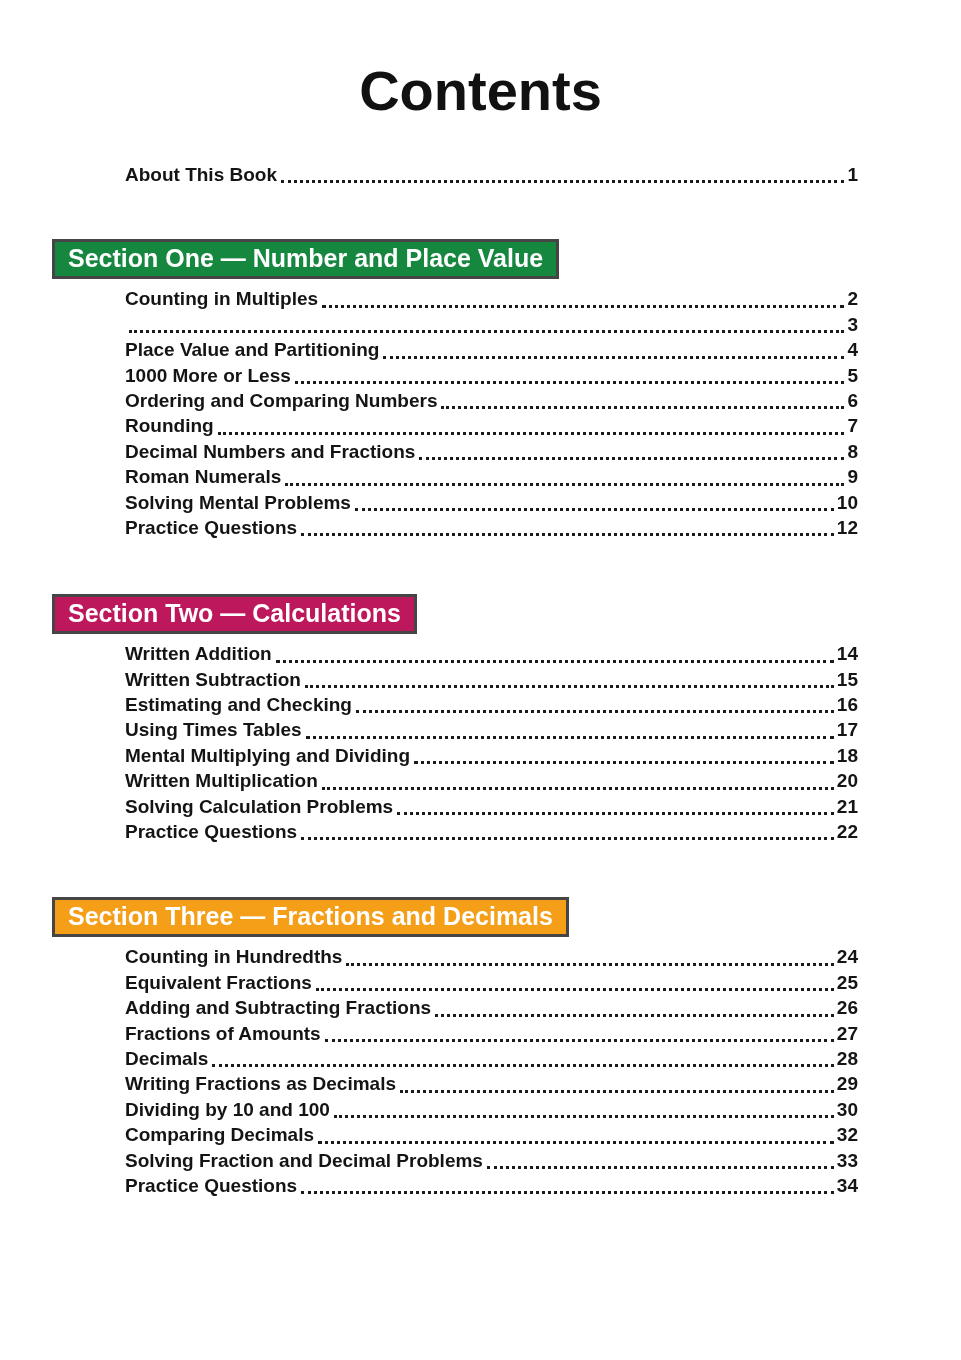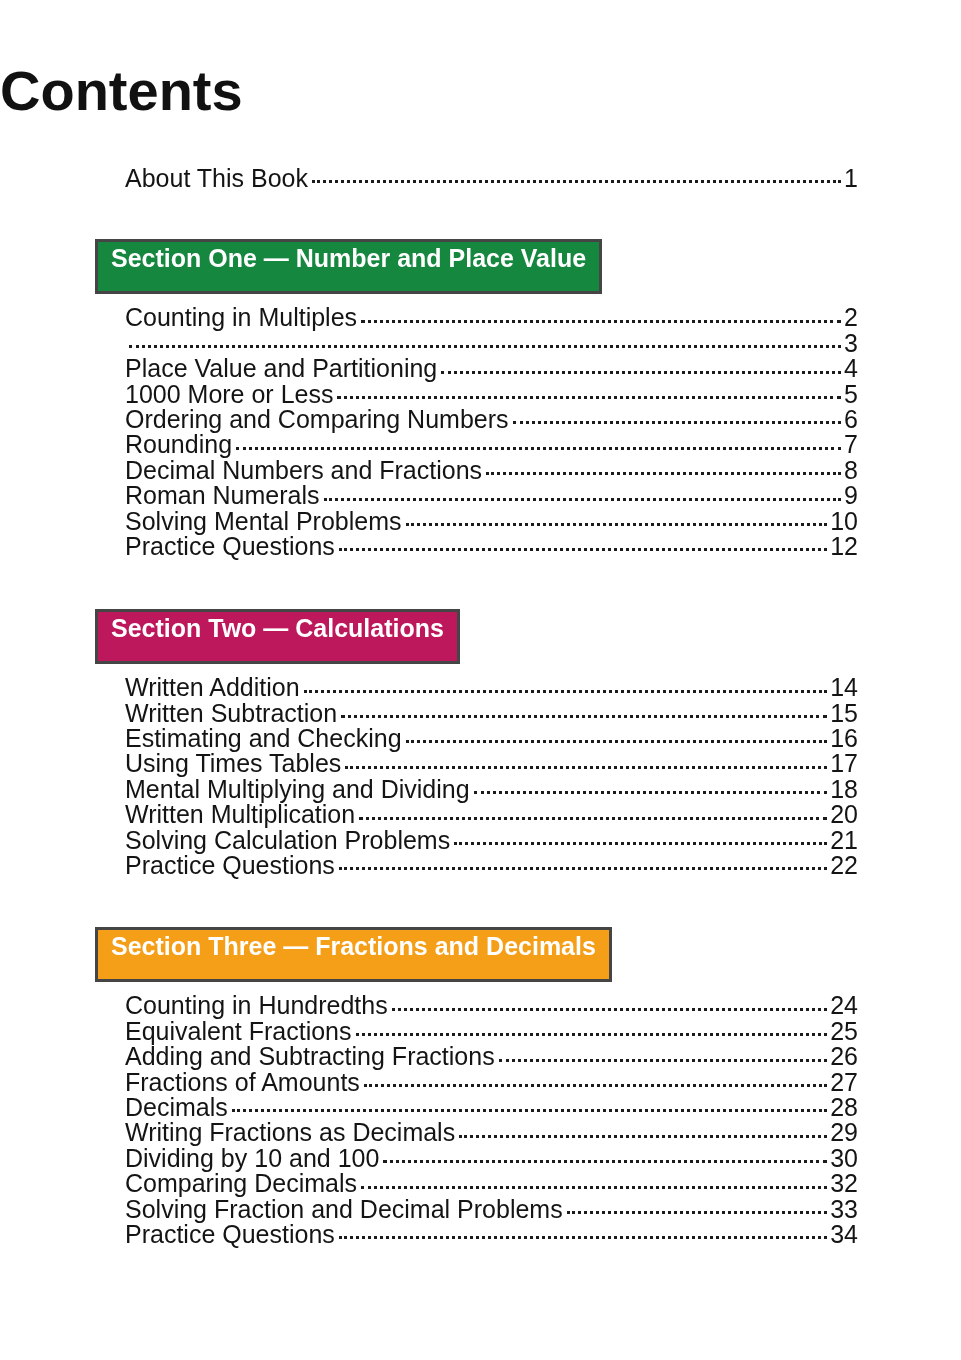--- a/index.html
+++ b/index.html
@@ -6,54 +6,54 @@
   body {
     width: 961px; height: 1360px;
     background: #ffffff;
     color: #141414;
     font-family: "Liberation Sans", sans-serif;
     overflow: hidden;
     position: relative;
   }
   .page-title {
     margin-top: 62px;
-    text-align: left;
+    text-align: center;
     font-size: 56px;
     line-height: 58px;
     font-weight: 800;
     letter-spacing: 0px;
     color: #111111;
   }
   .content { width: 733px; margin-left: 125px; }
   .front-row { margin-top: 44px; }
   .toc-row {
     display: flex;
     align-items: baseline;
     height: 25.4px;
-    font-size: 25px;
-    font-weight: 400;
+    font-size: 19px;
+    font-weight: 700;
     white-space: nowrap;
   }
   .toc-dots {
     flex: 1 1 auto;
     min-width: 12px;
     border-bottom: 3px dotted #1b1b1b;
     align-self: flex-end;
     margin: 0 3px 6px 4px;
   }
   .toc-page { white-space: nowrap; }
   .section-banner {
     display: inline-block;
-    margin-left: 95px;
+    margin-left: 52px;
     border: 3px solid #454545;
     color: #ffffff;
     font-size: 25px;
     font-weight: 700;
     line-height: 30px;
-    padding: 1px 13px 18px 13px;
+    padding: 1px 13px 3px 13px;
   }
   .banner-one { margin-top: 50px; }
   .banner-two { margin-top: 52px; }
   .banner-three { margin-top: 51px; }
   .section-rows { margin-top: 9px; }
 </style>
 </head>
 <body>
 
 

